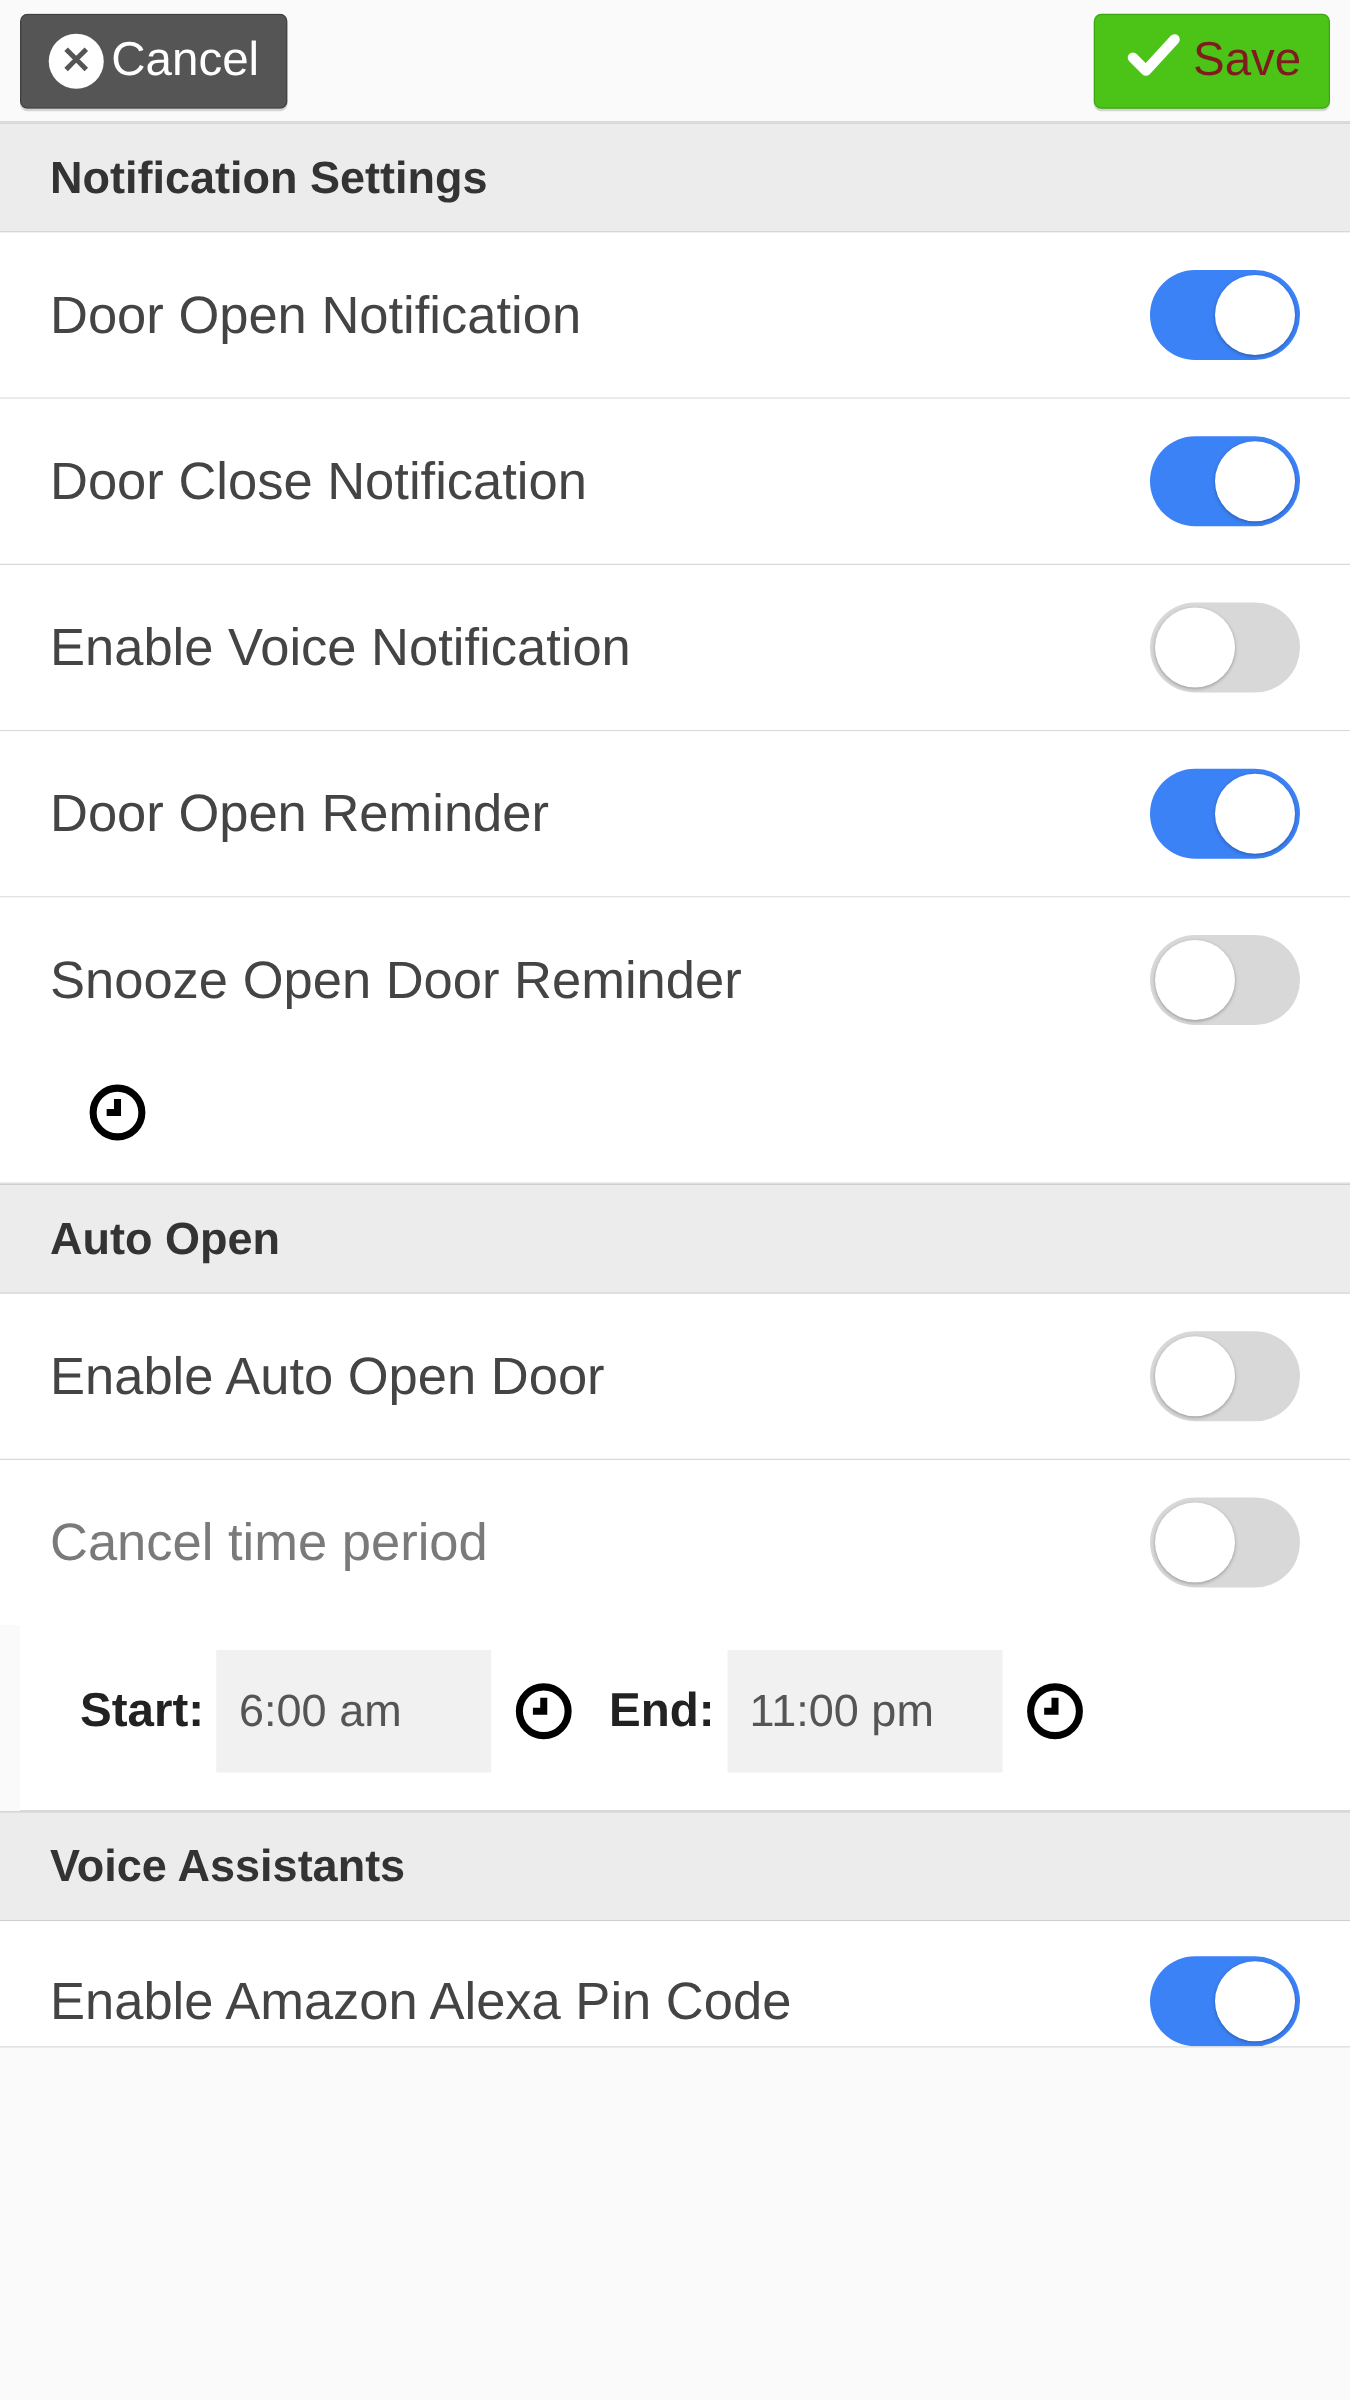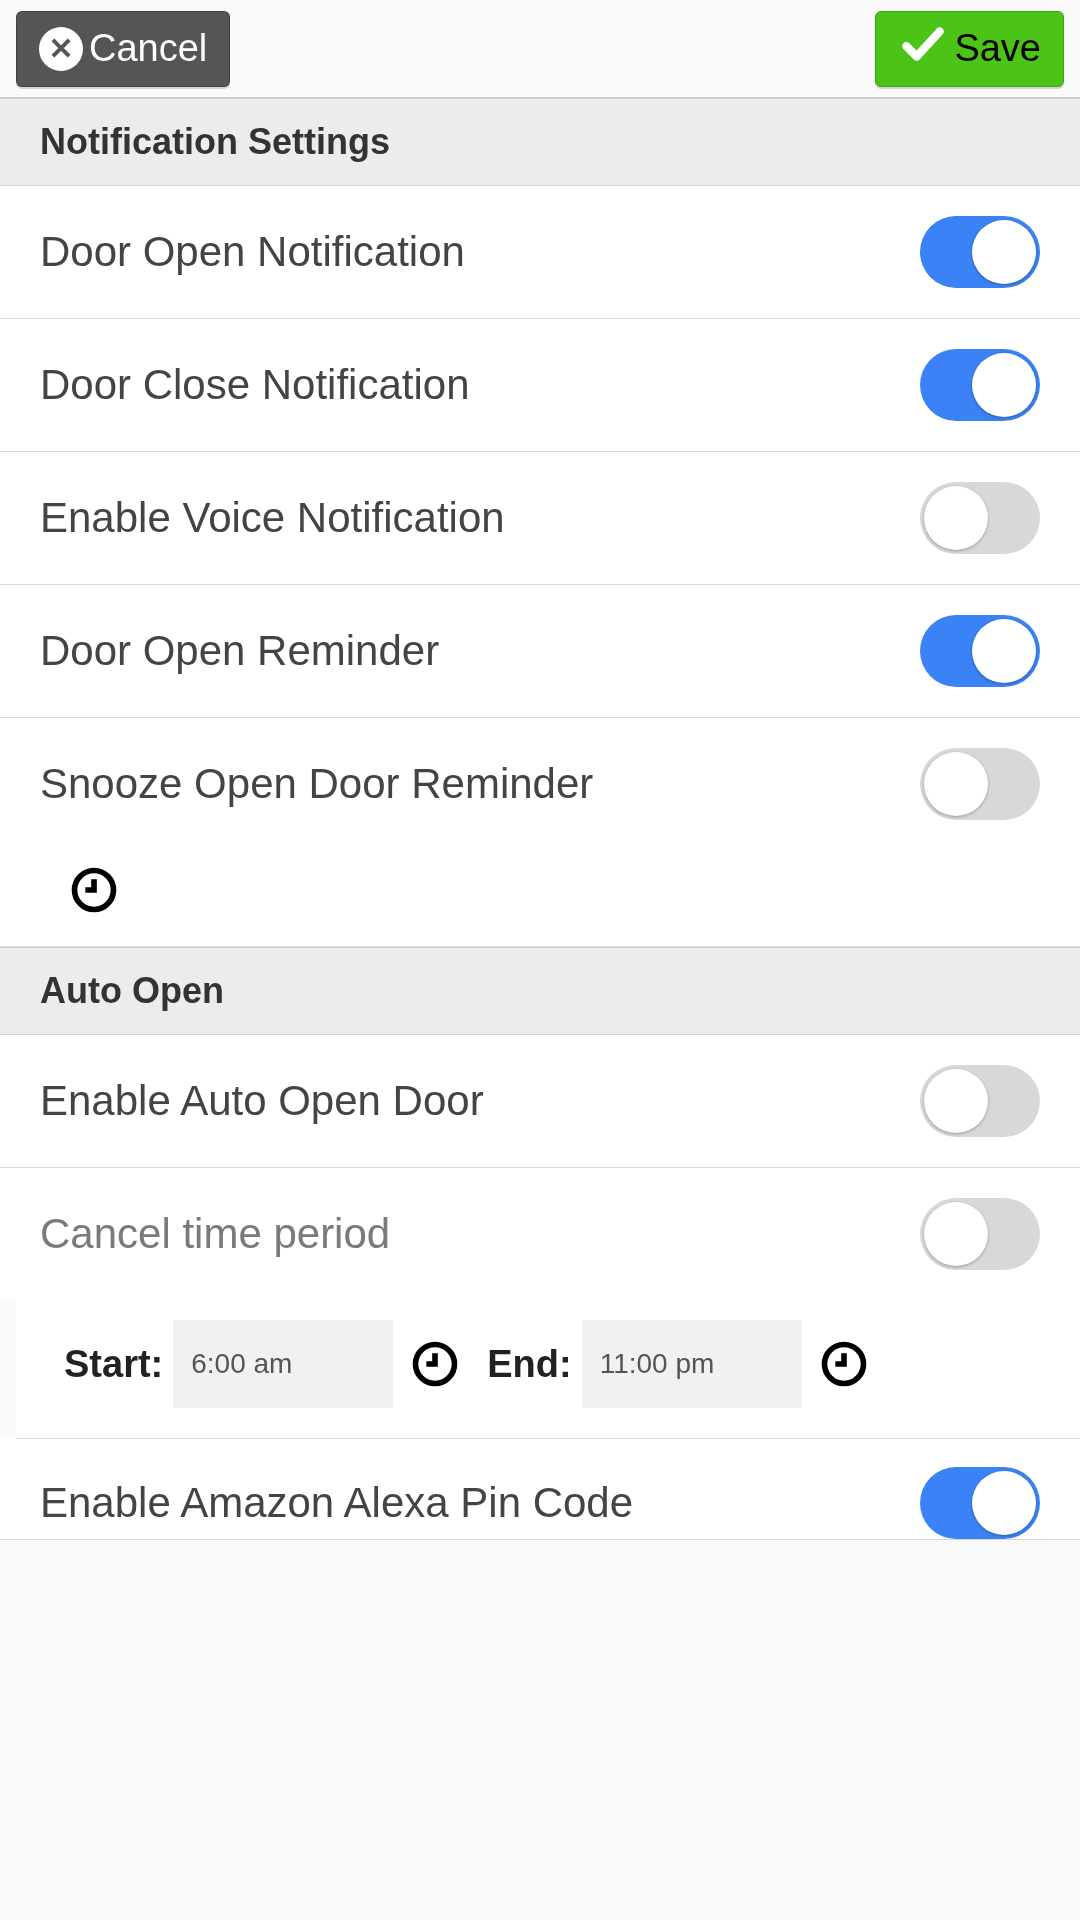--- a/index.html
+++ b/index.html
@@ -33,21 +33,21 @@
     border: 1px solid rgba(0,0,0,0.25);
     box-shadow: 0 2px 0 rgba(0,0,0,0.15);
     cursor: pointer;
   }
   .btn-cancel {
     background: #555555;
     color: #fff;
   }
   .btn-save {
     background: #4cc417;
-    color: #000000;
+    color: #7f1d1d;
     border-color: #3aa60e;
   }
   .icon-circle-x {
     width: 44px; height: 44px;
     border-radius: 50%;
     background: #fff;
     color: #555;
     display: inline-flex;
     align-items: center;
     justify-content: center;
@@ -125,21 +125,21 @@
     gap: 10px;
     font-size: 38px;
     margin-left: 16px;
   }
   .time-subrow .lbl { font-weight: 700; color: #222; }
   .time-box {
     background: #f1f1f1;
     color: #555;
     padding: 28px 18px;
     min-width: 220px;
-    font-size: 28px;
+    font-size: 36px;
   }
   .time-subrow .clock-icon { margin: 0 6px; }
 
   
   .row.partial {
     min-height: 80px;
     padding-top: 28px;
     padding-bottom: 0;
     overflow: hidden;
   }
@@ -243,20 +243,23 @@
     <span class="lbl" style="margin-left:10px;">End:</span>
     <span class="time-box">11:00 pm</span>
     <span class="clock-icon">
       <svg viewBox="0 0 24 24" fill="none" stroke="#000" stroke-width="2.6">
           <circle cx="12" cy="12" r="9"></circle>
           <polyline points="12 7 12 12 8 12"></polyline>
         </svg>
     </span>
   </div>
 
+  <div class="section-header">
+    <span>Voice Assistants</span>
+  </div>
 
   <div class="row partial">
     <span class="row-label">Enable Amazon Alexa Pin Code</span>
     <div class="toggle on partial">
         <div class="knob"></div>
       </div>
   </div>
 
 </div>
 

